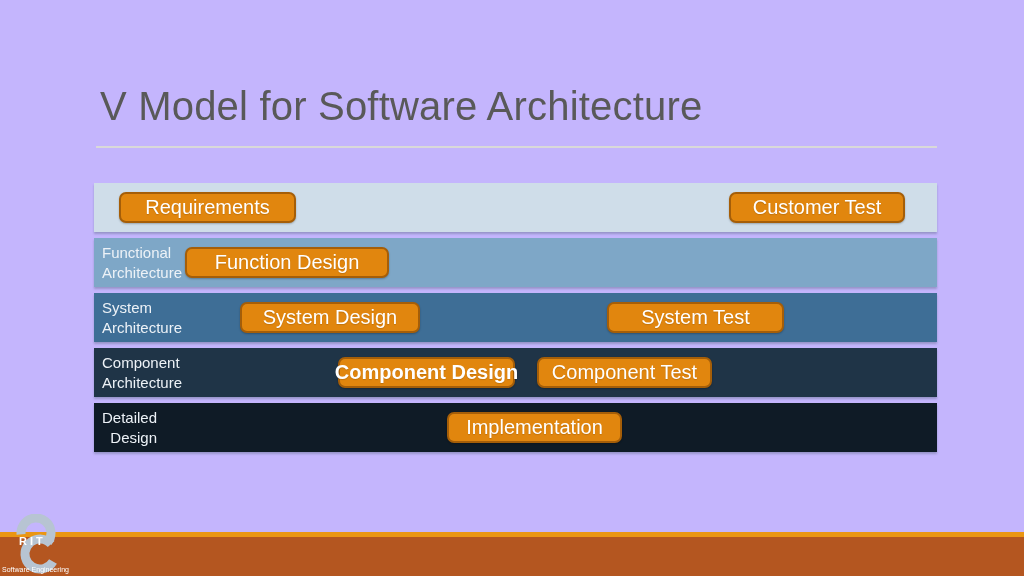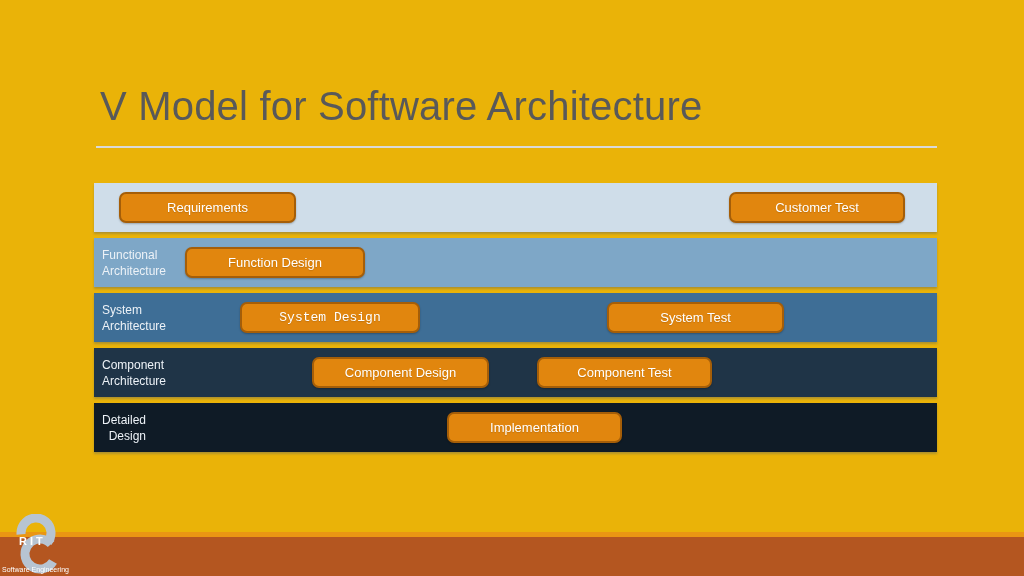--- a/index.html
+++ b/index.html
@@ -1,46 +1,46 @@
 <!DOCTYPE html>
 <html><head>
 <meta charset="utf-8">
 <style>
   html,body { margin:0; padding:0; }
   body {
     width:1024px; height:576px; overflow:hidden;
     background:#ffffff;
     font-family:"Liberation Sans", sans-serif;
   }
-  .slide { position:relative; width:1024px; height:576px; background:#eab308; }
+  .slide { position:relative; width:1024px; height:576px; background:#c4b5fd; }
 
   .title {
     position:absolute; left:100px; top:84px;
     font-size:40px; font-weight:300; color:#595959;
     letter-spacing:0.2px; white-space:nowrap;
   }
   .title-divider {
     position:absolute; left:96px; top:146px; width:841px; height:2px;
     background:#d9d9d9;
   }
 
   .diagram { position:absolute; left:94px; top:183px; width:843px; }
 
   .band {
     position:relative; height:49px; margin-bottom:6px;
     box-shadow:0 2px 2px rgba(70,90,110,0.35);
   }
   .band-label {
     position:absolute; left:8px; top:50%; transform:translateY(-50%);
-    color:#edf2f7; font-size:12px; line-height:1.35; white-space:nowrap;
+    color:#edf2f7; font-size:15px; line-height:1.35; white-space:nowrap;
   }
   .vbtn {
     position:absolute; top:9px; height:31px; box-sizing:border-box;
     background:#e1860e; border:2px solid #a55e08; border-radius:7px;
-    color:#ffffff; font-size:13px;
+    color:#ffffff; font-size:20px;
     display:flex; align-items:center; justify-content:center;
     text-shadow:0 1px 1px rgba(0,0,0,0.15);
     box-shadow:0 1px 2px rgba(0,0,0,0.25);
     white-space:nowrap;
   }
 
   .footer-amber { position:absolute; left:0; top:532px; width:1024px; height:5px; background:#ea9613; }
   .footer-rust  { position:absolute; left:0; top:537px; width:1024px; height:39px; background:#b45620; }
   .logo { position:absolute; left:0; top:514px; width:80px; height:62px; z-index:5; }
 </style>
@@ -55,36 +55,36 @@
   <div class="diagram">
       <div class="band" style="background: rgb(207, 221, 233);">
         <div class="vbtn" style="left: 25px; width: 177px;">Requirements</div>
         <div class="vbtn" style="left: 635px; width: 176px;">Customer Test</div>
       </div>
       <div class="band" style="background: rgb(126, 167, 199);">
         <div class="band-label">
           <div>Functional</div>
           <div>Architecture</div>
         </div>
-        <div class="vbtn" style="left: 91px; width: 180px;">Function Design</div>
+        <div class="vbtn" style="left: 91px; width: 204px;">Function Design</div>
       </div>
       <div class="band" style="background: rgb(62, 110, 150);">
         <div class="band-label">
           <div>System</div>
           <div>Architecture</div>
         </div>
-        <div class="vbtn" style="left: 146px; width: 180px; font-family: Liberation Mono, monospace;">System Design</div>
+        <div class="vbtn" style="left: 146px; width: 180px;">System Design</div>
         <div class="vbtn" style="left: 513px; width: 177px;">System Test</div>
       </div>
       <div class="band" style="background: rgb(31, 52, 71); padding-left: 38px;">
         <div class="band-label">
           <div>Component</div>
           <div>Architecture</div>
         </div>
-        <div class="vbtn" style="left: 218px; width: 177px;">Component Design</div>
+        <div class="vbtn" style="left: 244px; width: 177px; font-weight: bold;">Component Design</div>
         <div class="vbtn" style="left: 443px; width: 175px;">Component Test</div>
       </div>
       <div class="band" style="background: rgb(15, 27, 38); text-align: right;">
         <div class="band-label">
           <div>Detailed</div>
           <div>Design</div>
         </div>
         <div class="vbtn" style="left: 333px; width: 175px; margin-left: 20px;">Implementation</div>
       </div>
     </div>

